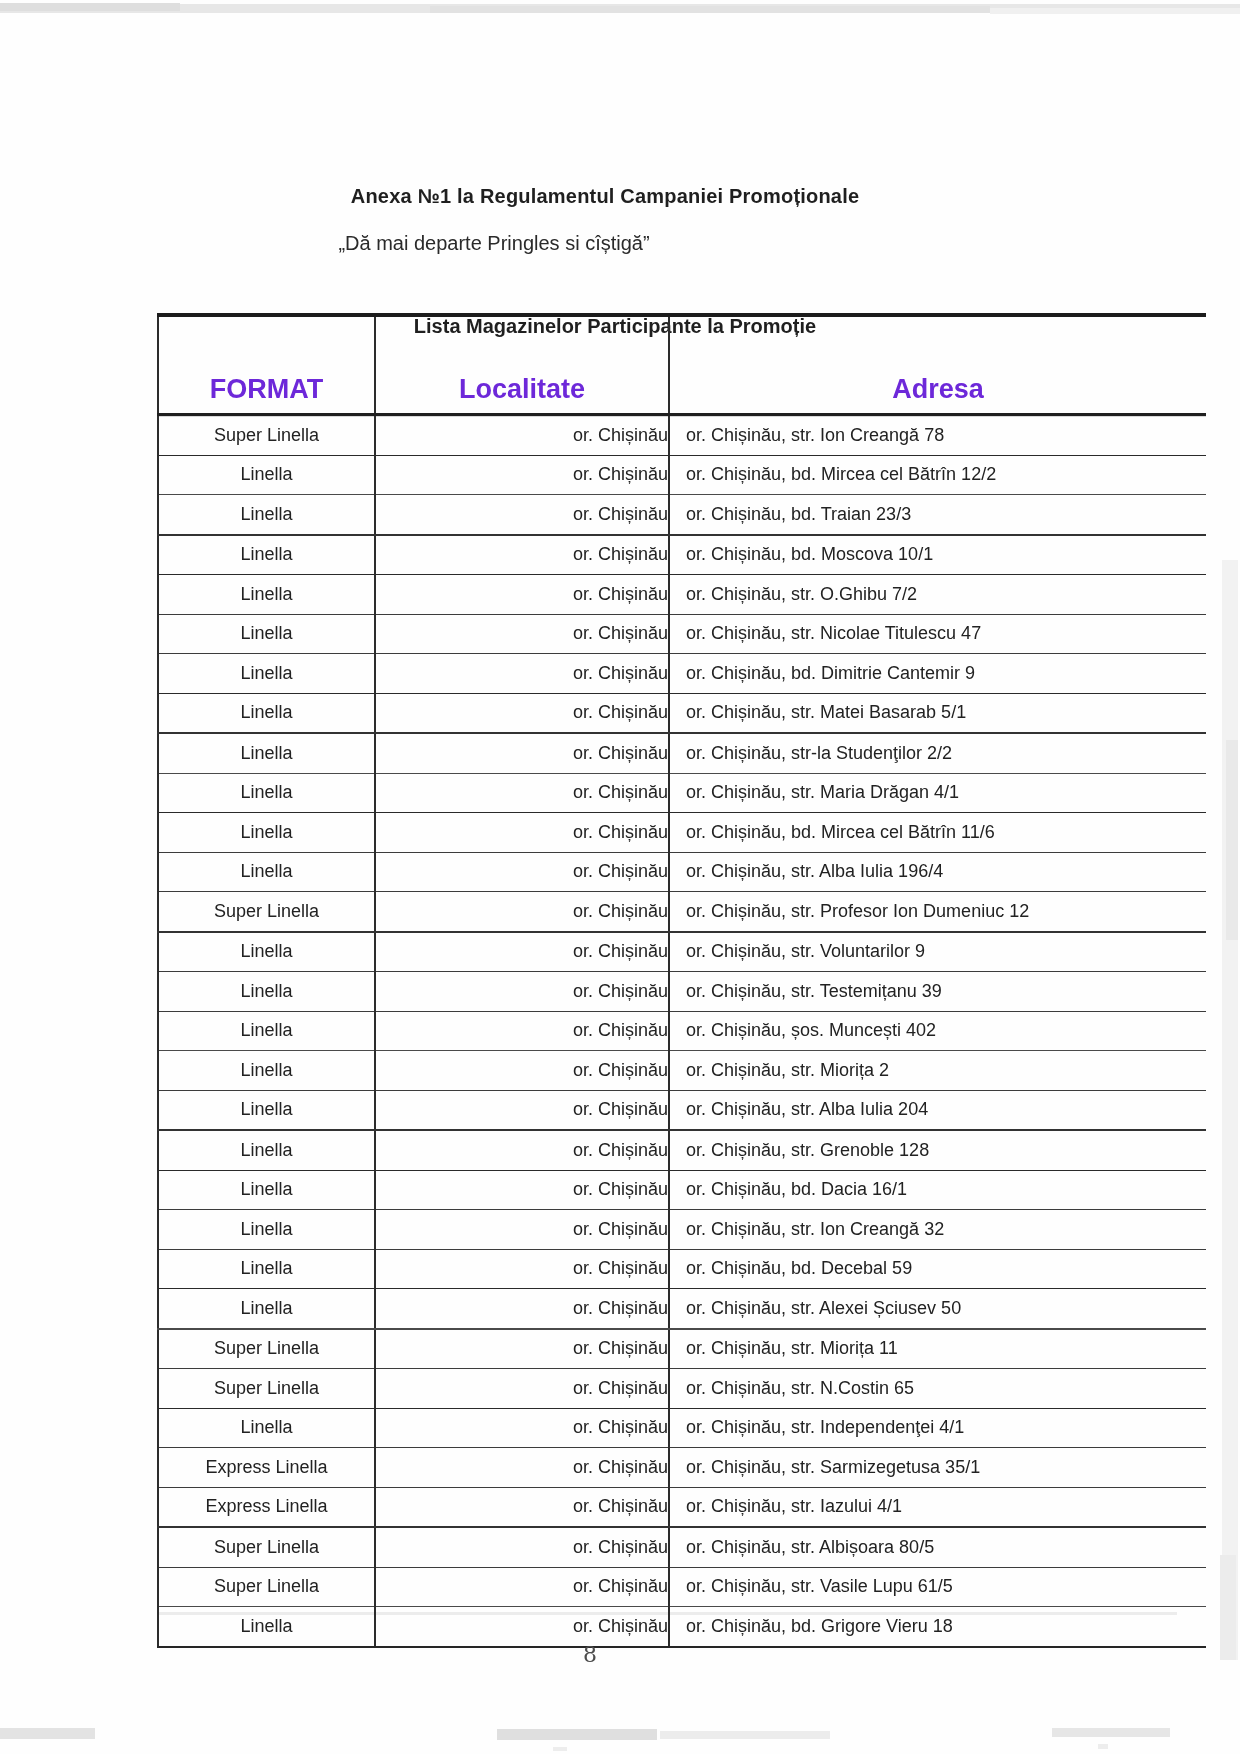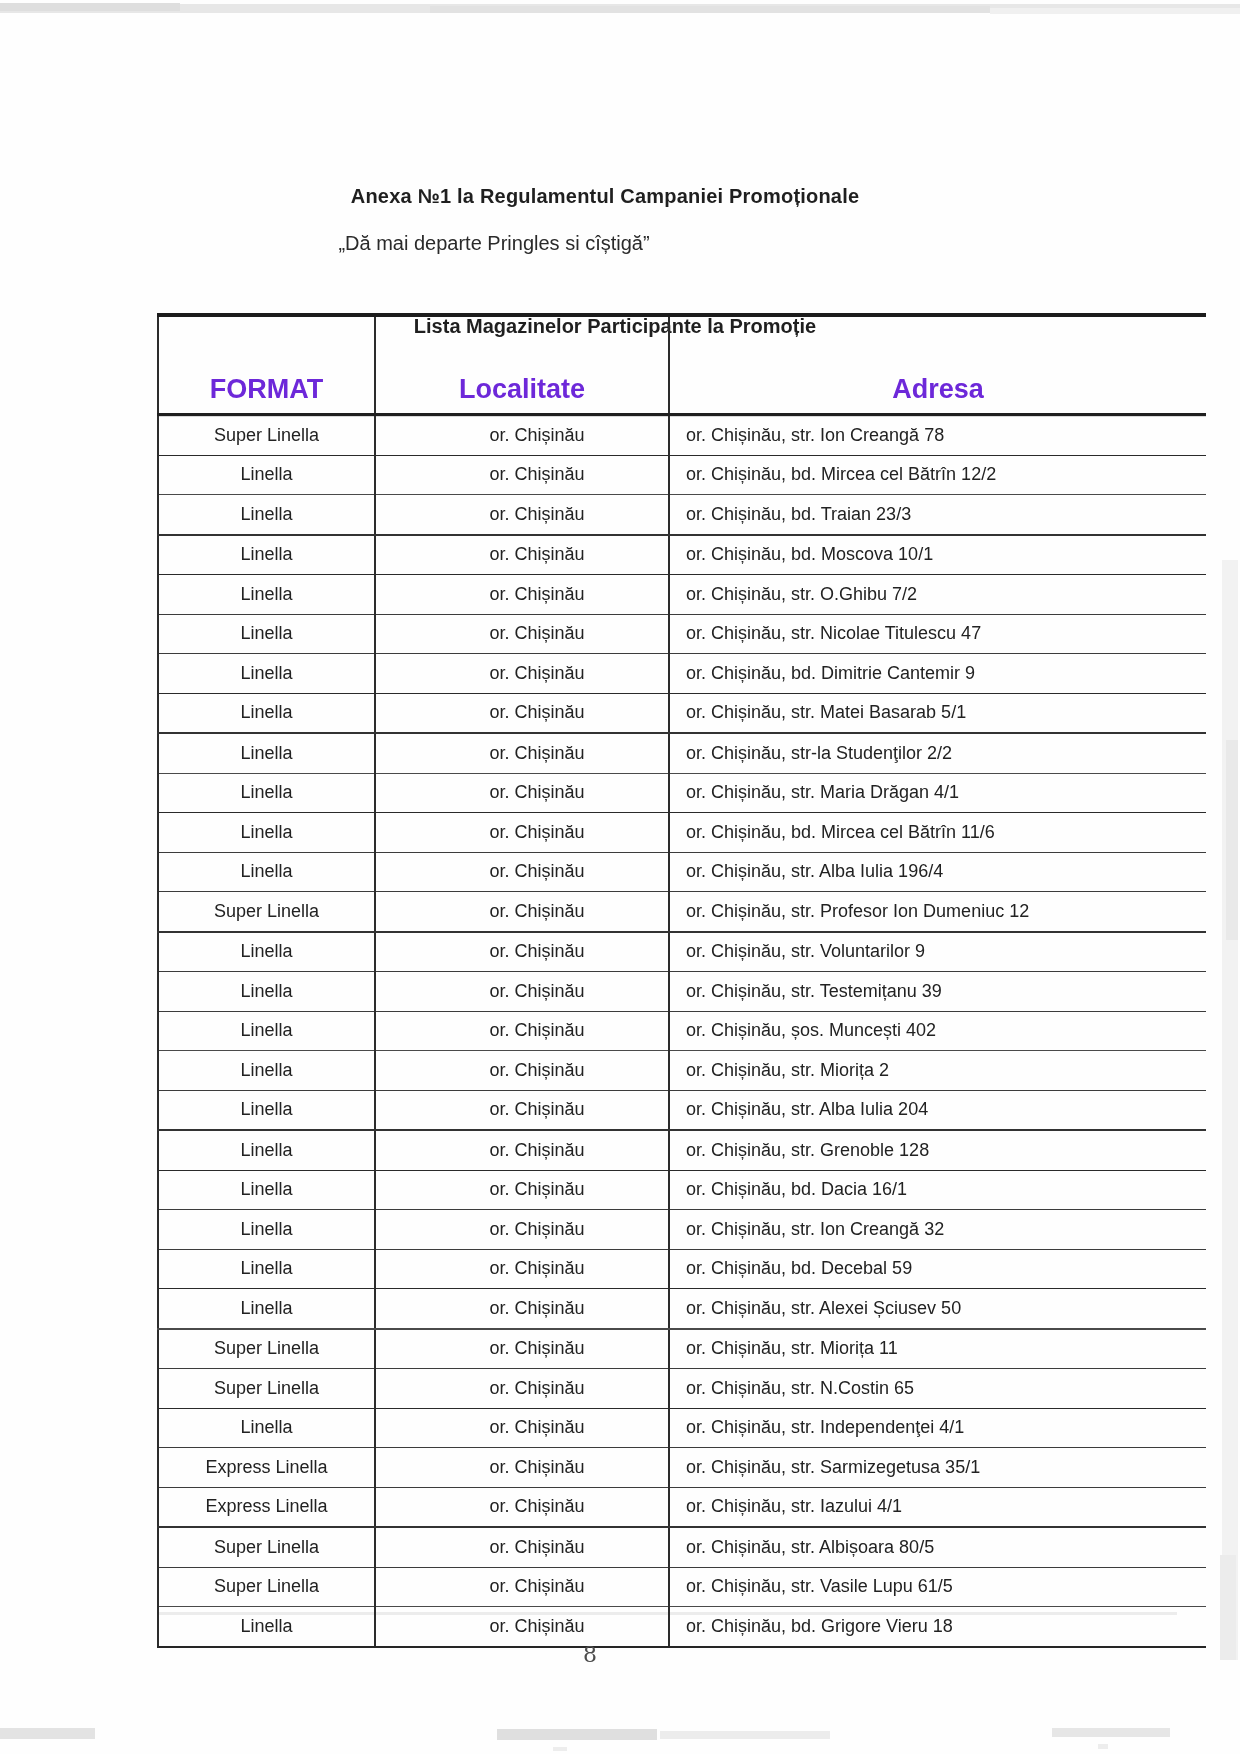--- a/index.html
+++ b/index.html
@@ -69,21 +69,21 @@
     height: 38.5px;
     font-size: 18px;
     color: #222222;
     vertical-align: middle;
     padding: 0;
     border-bottom: 1.5px solid #3c3c3c;
     white-space: nowrap;
     overflow: hidden;
   }
   .store-table td:nth-child(1) { text-align: center; border-left: 2px solid #2c2c2c; border-right: 2px solid #2c2c2c; }
-  .store-table td:nth-child(2) { text-align: center; padding-left: 30px; border-right: 2px solid #2c2c2c; }
+  .store-table td:nth-child(2) { text-align: right; padding-left: 30px; border-right: 2px solid #2c2c2c; }
   .store-table td:nth-child(3) { text-align: left; padding-left: 16px; margin-top: 23px; }
 
   
   .store-table tbody tr:nth-child(3n+1) td { border-bottom-color: #2a2a2a; box-shadow: 0 2px 0 rgba(135,135,135,.26); }
   .store-table tbody tr:nth-child(5n+3) td { border-bottom-width: 2px; border-bottom-color: #333333; }
   .store-table tbody tr:nth-child(7n+2) td { border-bottom-color: #4a4a4a; }
   .store-table tbody tr:last-child td {
     border-bottom: 2.5px solid #262626;
     box-shadow: 0 3px 0 rgba(150,150,150,.32);
   }

